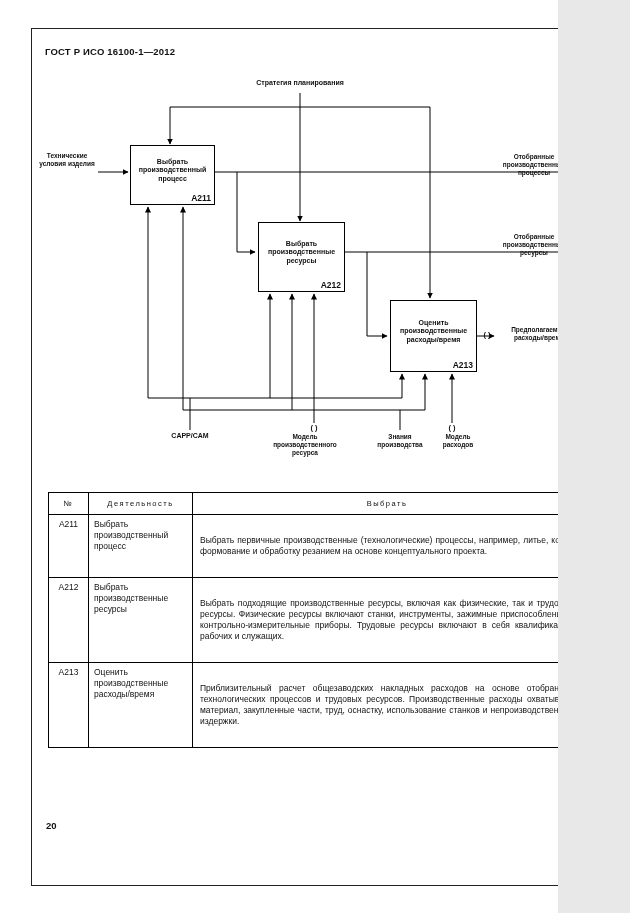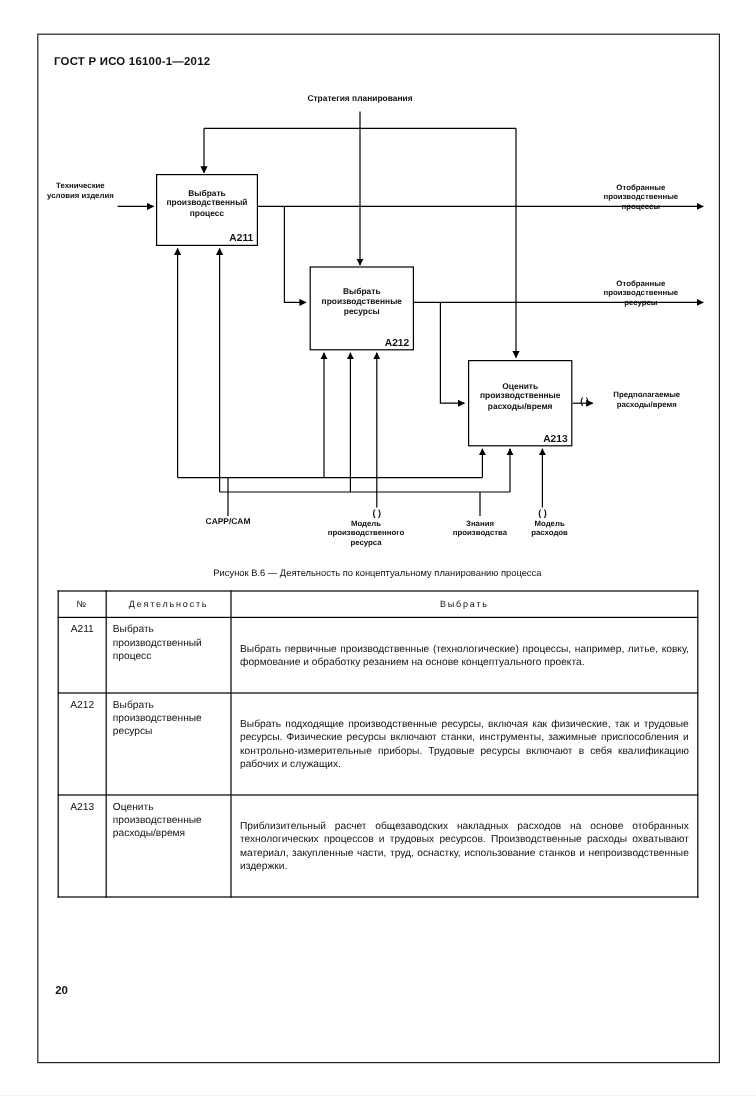--- a/index.html
+++ b/index.html
@@ -1,16 +1,16 @@
 <!DOCTYPE html>
 <html><head>
 <meta charset="utf-8">
 <style>
   html,body{margin:0;padding:0;background:#e8e8e8;}
-  .page{position:relative;width:630px;height:913px;background:#ffffff;
+  .page{position:relative;width:558px;height:913px;background:#ffffff;
         font-family:"Liberation Sans", sans-serif;color:#111;overflow:hidden;}
   .abs{position:absolute;}
   .page-border{left:31px;top:28px;width:567px;height:856px;border:1px solid #222;}
   .doc-header{left:45px;top:46px;font-size:9.5px;font-weight:bold;letter-spacing:.2px;}
   .dlabel{font-size:6.5px;font-weight:bold;line-height:1.25;text-align:center;}
   .dlabel-lg{font-size:7px;}
   .tunnel{font-size:7.5px;font-weight:bold;text-align:center;line-height:1;}
   .box{border:1.6px solid #000;box-sizing:border-box;background:#fff;
        display:flex;align-items:center;justify-content:center;
        padding:2px 2px 11px 2px;}
@@ -102,21 +102,20 @@
   <div class="abs dlabel dlabel-lg" style="left:153px;top:432px;width:74px;">CAPP/CAM</div>
 
   <div class="abs tunnel" style="left:306px;top:424px;width:16px;">( )</div>
   <div class="abs dlabel" style="left:262px;top:433px;width:86px;">Модель производственного ресурса</div>
 
   <div class="abs dlabel" style="left:366px;top:433px;width:68px;">Знания производства</div>
 
   <div class="abs tunnel" style="left:444px;top:424px;width:16px;">( )</div>
   <div class="abs dlabel" style="left:430px;top:433px;width:56px;">Модель расходов</div>
 
-  <div class="abs caption">Рисунок В.6 — Деятельность по концептуальному планированию процесса</div>
 
   <table class="abs desc-table">
     <colgroup>
       <col style="width:40px;">
       <col style="width:104px;">
       <col>
     </colgroup>
     <thead>
       <tr>
         <th>№</th>

